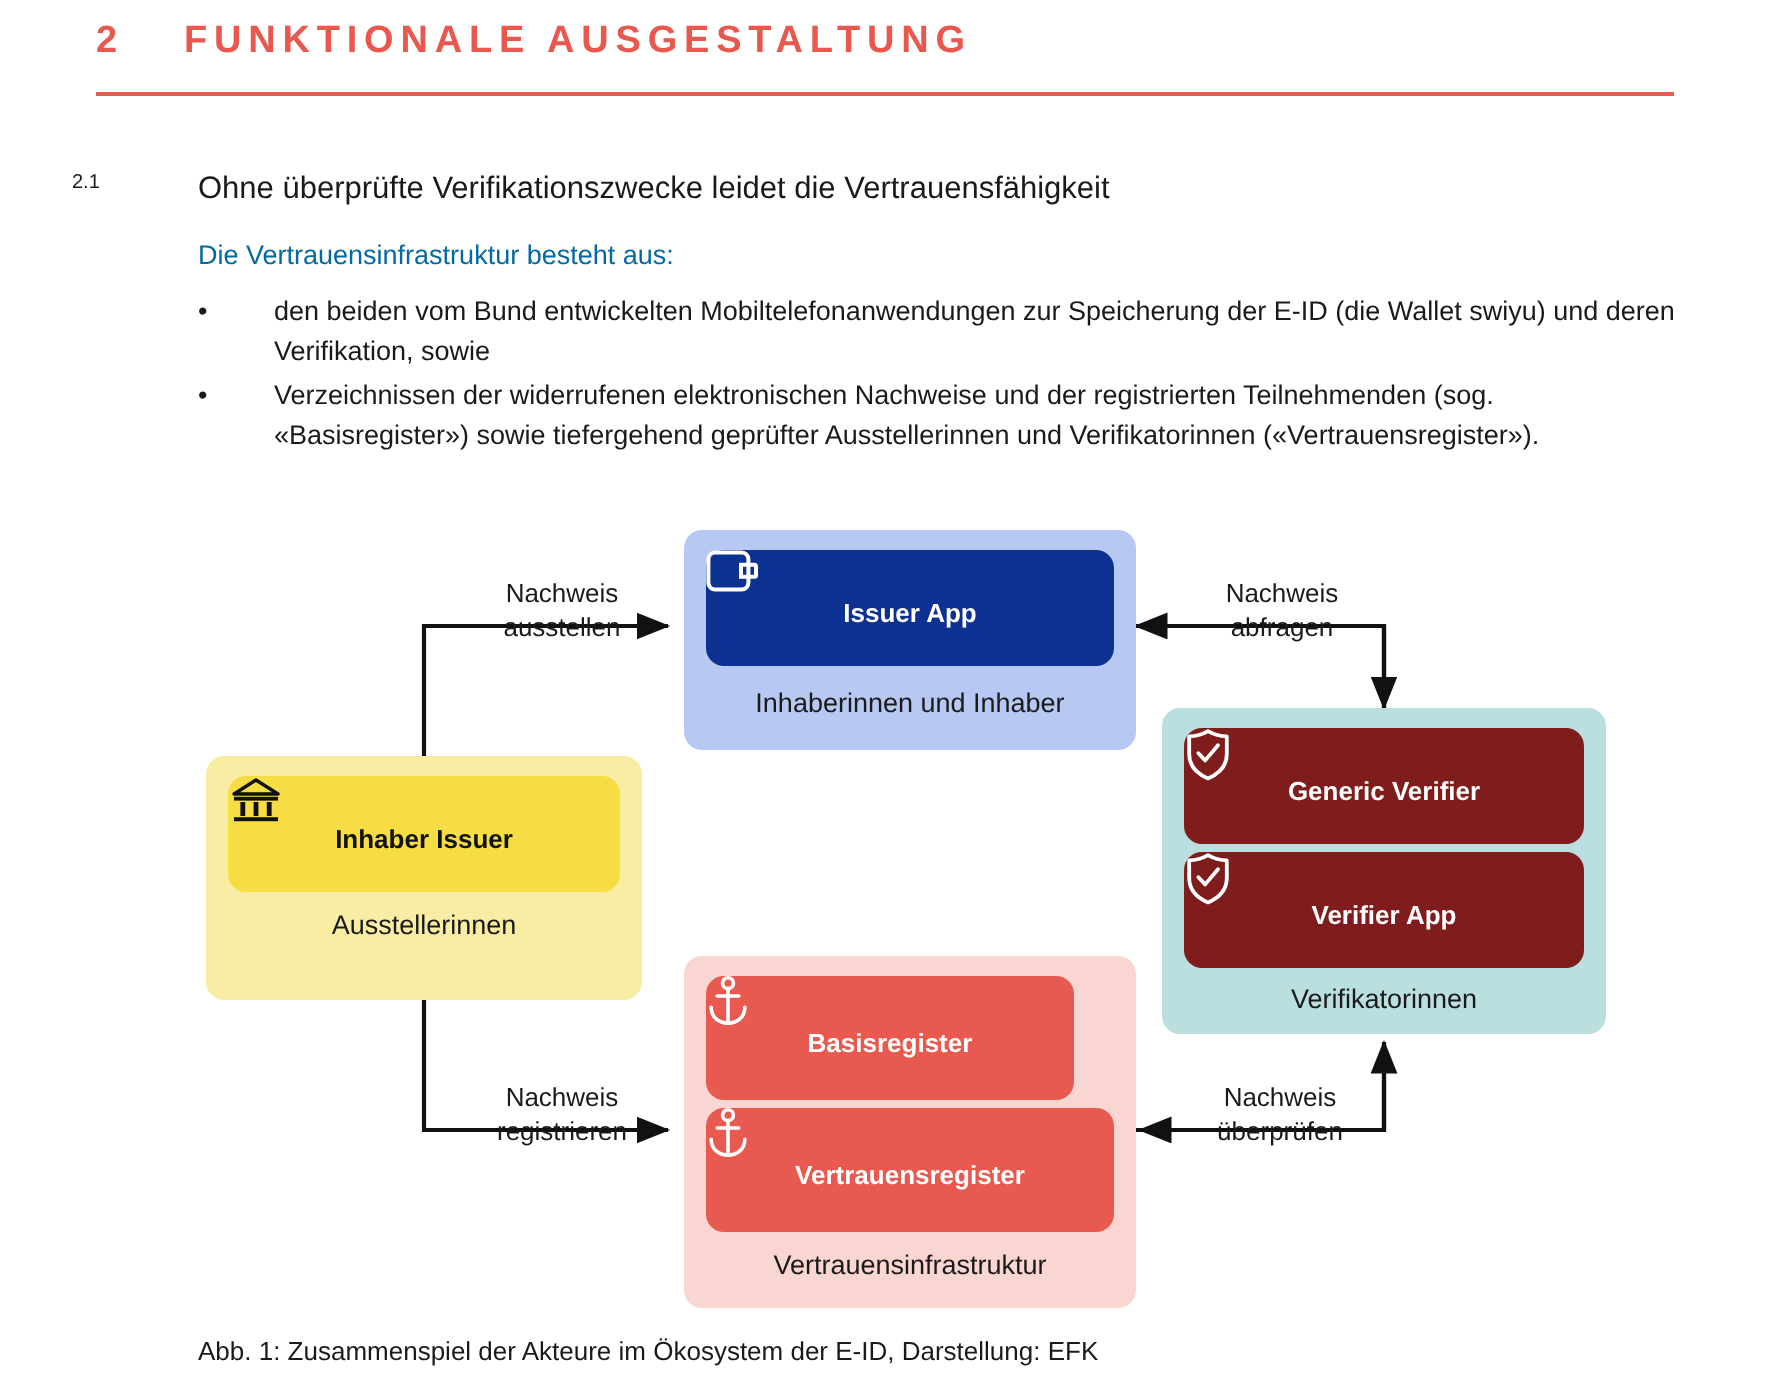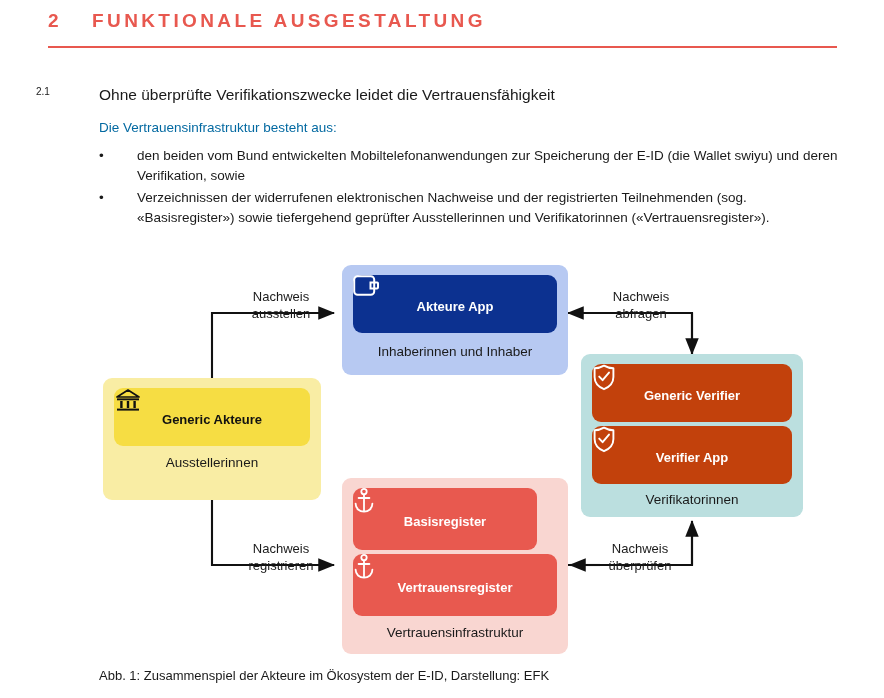--- a/index.html
+++ b/index.html
@@ -150,21 +150,21 @@
   }
 
   
   .g-blue  { background: #b7c9f2; }
   .n-blue  { background: #0c3190; color: #ffffff; }
   
   .g-yellow { background: #f9eda4; }
   .n-yellow { background: #f6dd43; color: #111111; }
   
   .g-teal  { background: #bbdfdf; }
-  .n-teal  { background: #c2410c; color: #ffffff; }
+  .n-teal  { background: #7f1d1d; color: #ffffff; }
   
   .g-red   { background: #f9d6d1; }
   .n-red   { background: #e8594f; color: #ffffff; }
 
   .edge-label {
     position: absolute;
     font-size: 13px;
     color: #1a1a1a;
     text-align: center;
     line-height: 17px;
@@ -226,38 +226,38 @@
   </svg>
 
   <div class="group-box g-blue" style="left:342px; top:7px; width:226px; height:110px;">
     <div class="node-box n-blue" style="left:11px; top:10px; width:204px; height:58px; position:absolute;">
       <span class="node-icon">
         <svg width="26" height="21" viewBox="0 0 26 21">
           <rect x="1.2" y="1.2" width="20" height="18.6" rx="3.4" ry="3.4" fill="none" stroke="#ffffff" stroke-width="2"></rect>
           <path d="M17.5,7.4 H24.2 a0.8,0.8 0 0 1 0.8,0.8 V12.6 a0.8,0.8 0 0 1 -0.8,0.8 H17.5 z" fill="none" stroke="#ffffff" stroke-width="2"></path>
         </svg>
       </span>
-      <span class="node-label">Akteure App</span>
+      <span class="node-label">Issuer App</span>
     </div>
     <div class="group-label" style="top:78px;">Inhaberinnen und Inhaber</div>
   </div>
 
   <div class="group-box g-yellow" style="left:103px; top:120px; width:218px; height:122px;">
     <div class="node-box n-yellow" style="left:11px; top:10px; width:196px; height:58px; position:absolute;">
       <span class="node-icon">
         <svg width="28" height="24" viewBox="0 0 28 24">
           <path d="M14,2 L25,9 L3,9 Z" fill="none" stroke="#111111" stroke-width="1.7" stroke-linejoin="round"></path>
           <rect x="3" y="10.4" width="22" height="1.9" fill="#111111"></rect>
           <rect x="6.2" y="13" width="2.4" height="7" fill="#111111"></rect>
           <rect x="12.8" y="13" width="2.4" height="7" fill="#111111"></rect>
           <rect x="19.4" y="13" width="2.4" height="7" fill="#111111"></rect>
           <rect x="3" y="20.6" width="22" height="2" fill="#111111"></rect>
         </svg>
       </span>
-      <span class="node-label">Generic Akteure</span>
+      <span class="node-label">Inhaber Issuer</span>
     </div>
     <div class="group-label" style="top:76px;">Ausstellerinnen</div>
   </div>
 
   <div class="group-box g-teal" style="left:581px; top:96px; width:222px; height:163px;">
     <div class="node-box n-teal" style="left:11px; top:10px; width:200px; height:58px; position:absolute;">
       <span class="node-icon">
         <svg width="24" height="27" viewBox="0 0 24 27">
           <path d="M12,1.6 C8.6,3.6 5.2,4.2 2.6,4.2 V13 c0,6.4 4.6,10.2 9.4,12.2 C16.8,23.2 21.4,19.4 21.4,13 V4.2 C18.8,4.2 15.4,3.6 12,1.6 Z" fill="none" stroke="#ffffff" stroke-width="1.9" stroke-linejoin="round"></path>
           <path d="M7.2,12.6 L10.6,16.2 L17,8.6" fill="none" stroke="#ffffff" stroke-width="1.9" stroke-linecap="round" stroke-linejoin="round"></path>

